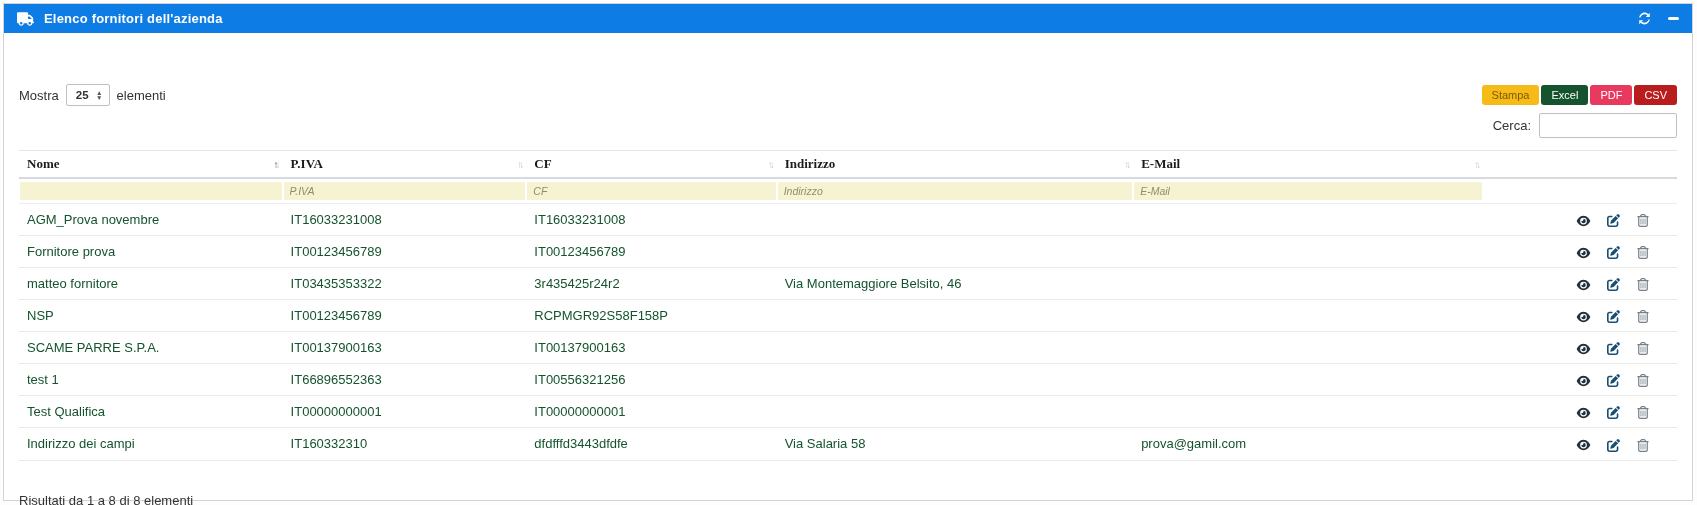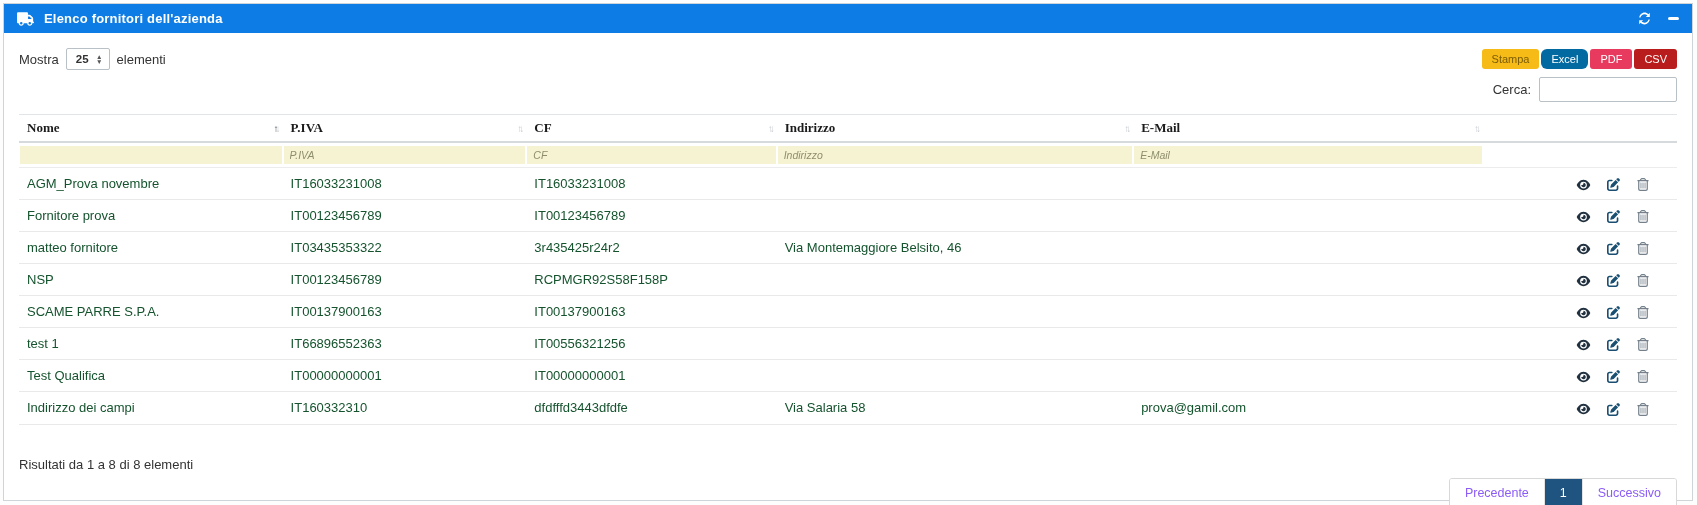--- a/index.html
+++ b/index.html
@@ -5,21 +5,21 @@
   * { margin:0; padding:0; box-sizing:border-box; }
   html,body { width:1697px; height:505px; background:#fdfdfd; font-family:"Liberation Sans", sans-serif; }
   .panel { position:absolute; left:3px; top:3px; right:4px; bottom:4px; background:#fff; border:1px solid #cfd4d8; }
   .panel-header { height:29px; background:#0d7ce4; color:#fff; display:flex; align-items:center; padding:0 13px;text-align:right; }
   .panel-title { font-size:13px; font-weight:bold; margin-left:10px; letter-spacing:.2px; }
   .header-right { margin-left:auto; display:flex; align-items:center; gap:17px; }
   .hicon { display:flex; align-items:center; cursor:pointer; }
   .minus-bar { display:inline-block; width:11px; height:3px; background:#fff; border-radius:2px; }
   .panel-body { padding:15px 15px 0 15px; }
 
-  .toolbar-row1 { display:flex; align-items:center; margin-bottom:7px; }
+  .toolbar-row1 { display:flex; align-items:center; margin-bottom:7px;margin-top:36px; }
   .show-group { display:flex; align-items:center; gap:7px; font-size:13px; color:#333; }
   .select-box { border:1px solid #b9c0c6; border-radius:2px; background:#fff; padding:4px 20px 4px 9px; font-size:11.5px; color:#333; position:relative; cursor:pointer; min-width:40px;font-weight:bold; }
   .select-arrows { position:absolute; right:6px; top:50%; transform:translateY(-50%); display:flex; flex-direction:column; line-height:4.5px; font-size:6.5px; color:#555; }
   .export-group { margin-left:auto; display:flex; gap:2px; }
   .export-btn { border:none; color:#fff; font-size:11px; padding:4px 10px; border-radius:3px; cursor:pointer; font-family:inherit; }
   .export-btn.stampa { color:#7a5c05; }
   .toolbar-row2 { display:flex; align-items:center; justify-content:flex-end; gap:8px; margin-bottom:12px; }
   .search-label { font-size:13px; color:#333; }
   .search-input { width:138px; height:25px; border:1px solid #b9c0c6; border-radius:2px; padding:0 6px; font-size:12px; font-family:inherit; }
 
@@ -75,21 +75,21 @@
           <span>25</span>
           <span class="select-arrows">
               <span>▲</span>
               <span>▼</span>
             </span>
         </span>
         <span>elementi</span>
       </div>
       <div class="export-group">
         <button class="export-btn stampa" style="background-color: rgb(246, 187, 23);">Stampa</button>
-        <button class="export-btn" style="background-color: #0369a1; border-radius: 6px;">Excel</button>
+        <button class="export-btn" style="background-color: #14532d;">Excel</button>
         <button class="export-btn" style="background-color: rgb(232, 57, 95);">PDF</button>
         <button class="export-btn" style="background-color: #b91c1c;">CSV</button>
       </div>
     </div>
 
     <div class="toolbar-row2">
       <span class="search-label">Cerca:</span>
       <input class="search-input" type="text" value="" style="">
     </div>
 

